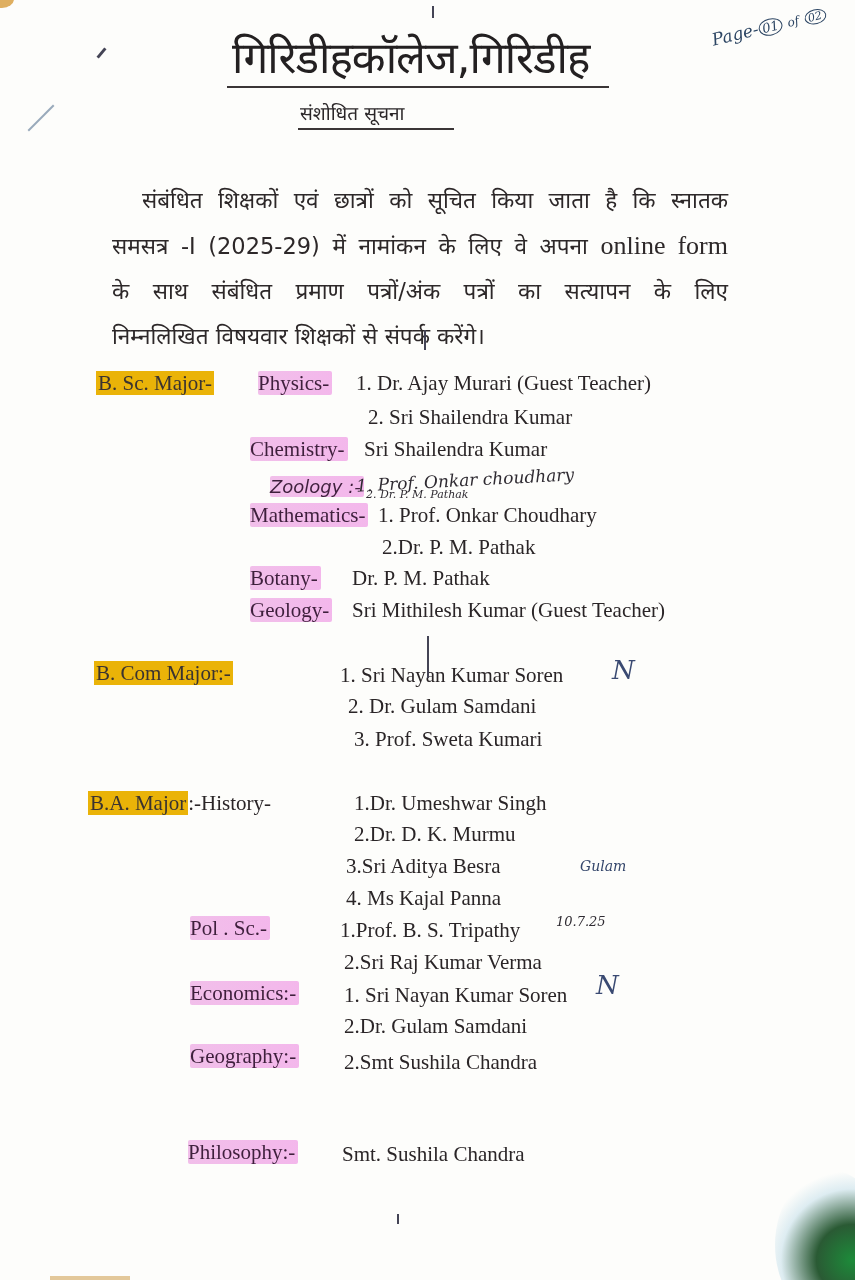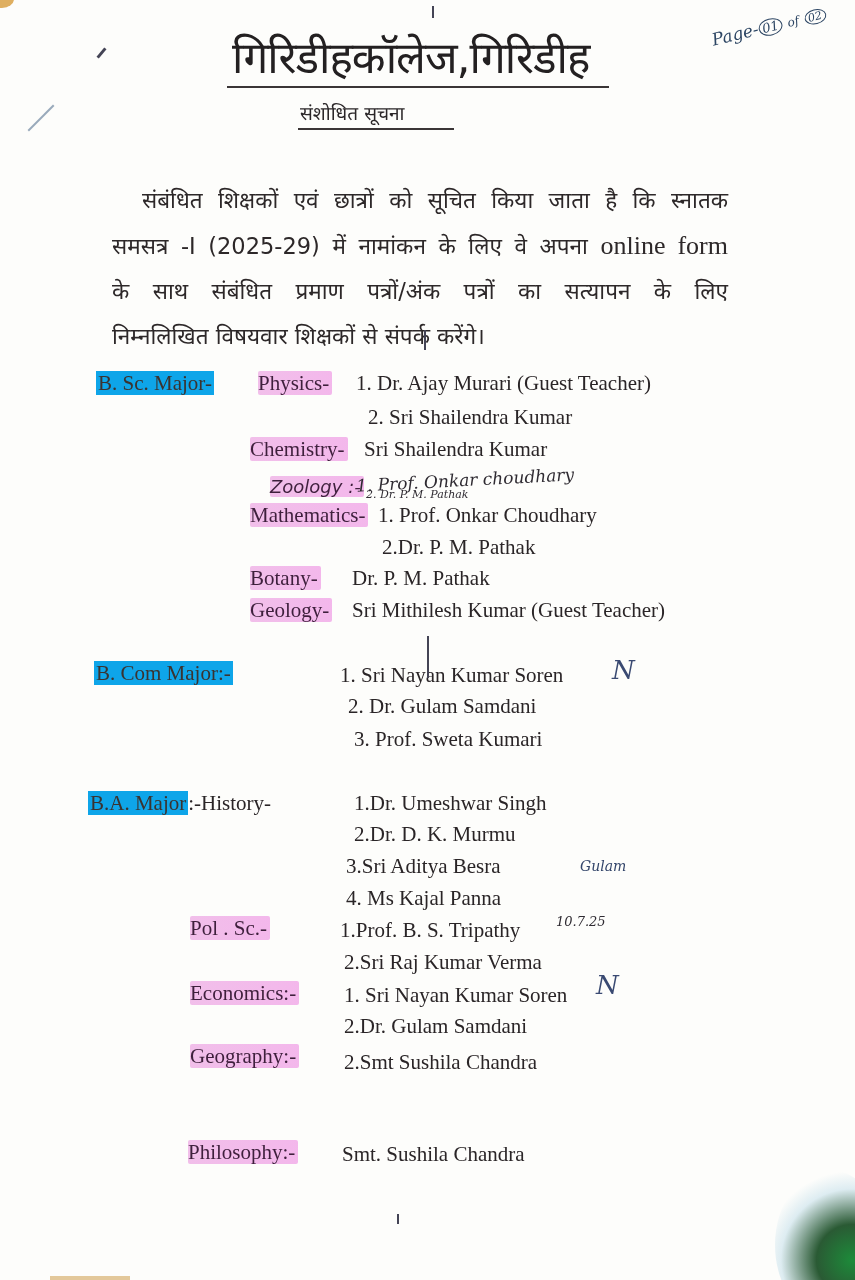--- a/index.html
+++ b/index.html
@@ -32,21 +32,21 @@
     .para {
       left: 100px; top: 172px; width: 640px; font-family: "DejaVu Sans", sans-serif;
       font-size: 22.5px; line-height: 33px; color: #2d2829;
     }
     .para p { margin: 12px; text-align: justify; text-align-last: justify; }
     .para p.last { text-align-last: left; }
     .para .indent { padding-left: 30px; }
     .para .lat { font-family: "Liberation Serif", serif; font-size: 26px; }
 
     .row { font-size: 21px; line-height: 24px; color: #2a2527; }
-    .hl-y { background: #0ea5e9; padding: 0 2px; color: #3a3330; }
+    .hl-y { background: #eab308; padding: 0 2px; color: #3a3330; }
     .hl-p { background: linear-gradient(90deg, rgba(232,140,220,0.55), rgba(240,160,230,0.75)); color: #3e1f3c; padding: 0 3px 0 0; border-radius: 2px; }
     .hand { font-family: "DejaVu Serif", serif; font-style: italic; color: #33456a; font-size: 17px; }
     .hand-big { font-family: "DejaVu Sans", sans-serif; font-style: italic; color: #2f2b32; font-size: 18px; }
     .sig { font-family: "DejaVu Serif", serif; font-style: italic; color: #3a4a72; font-size: 26px; }
 
     .stray { position: absolute; background: #445; }
     .blob-tl { position: absolute; left: -10px; top: -10px; width: 24px; height: 18px; border-radius: 50%; background: #d79b3a; opacity: .8; }
     .blob-br { position: absolute; right: -30px; bottom: -40px; width: 110px; height: 150px; border-radius: 50%;
       background: radial-gradient(circle at 70% 60%, #1d8b3a 0%, #2a5a34 30%, rgba(200,225,235,0.6) 60%, rgba(253,253,251,0) 75%); }
     .blob-bl { position: absolute; left: 50px; bottom: 0; width: 80px; height: 4px; background: #e3c89a; }

